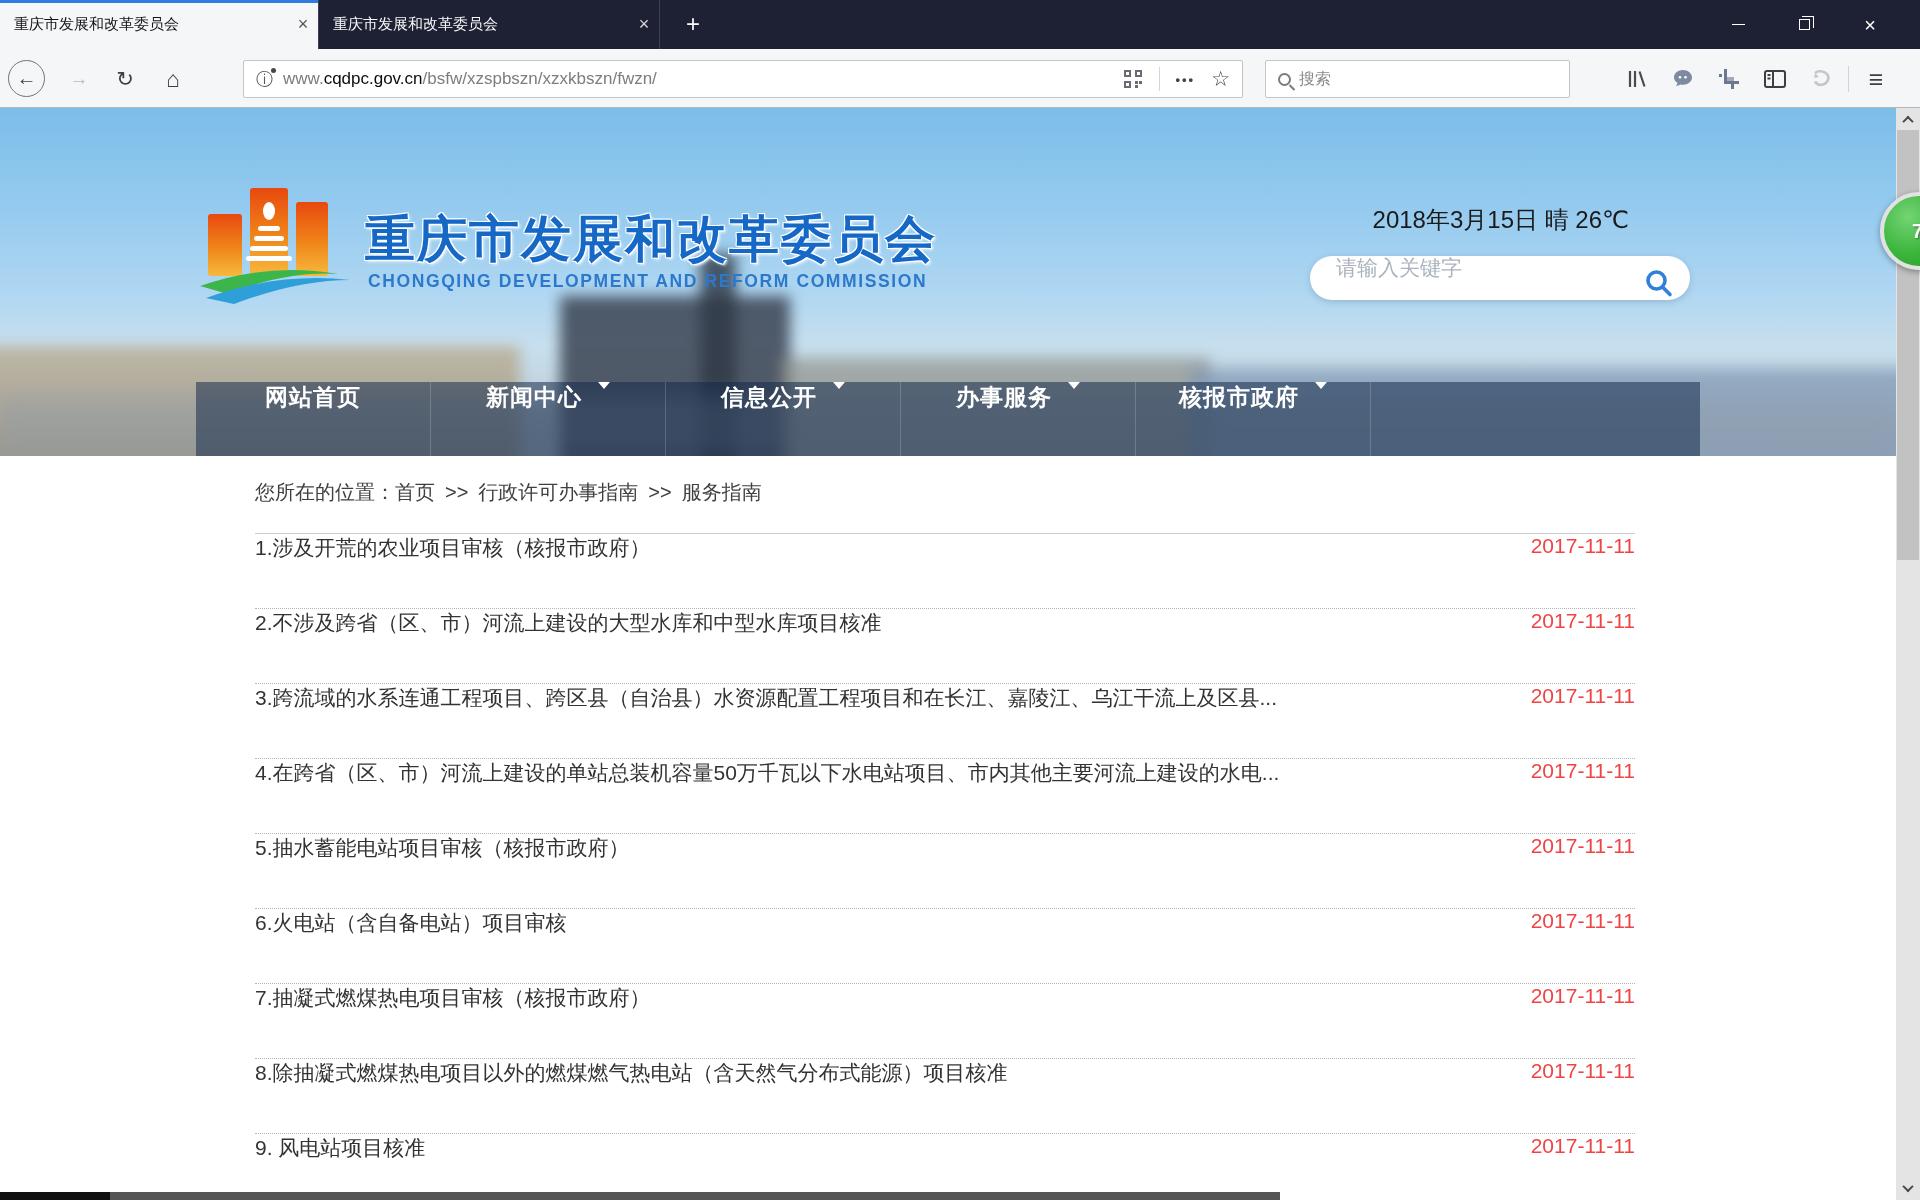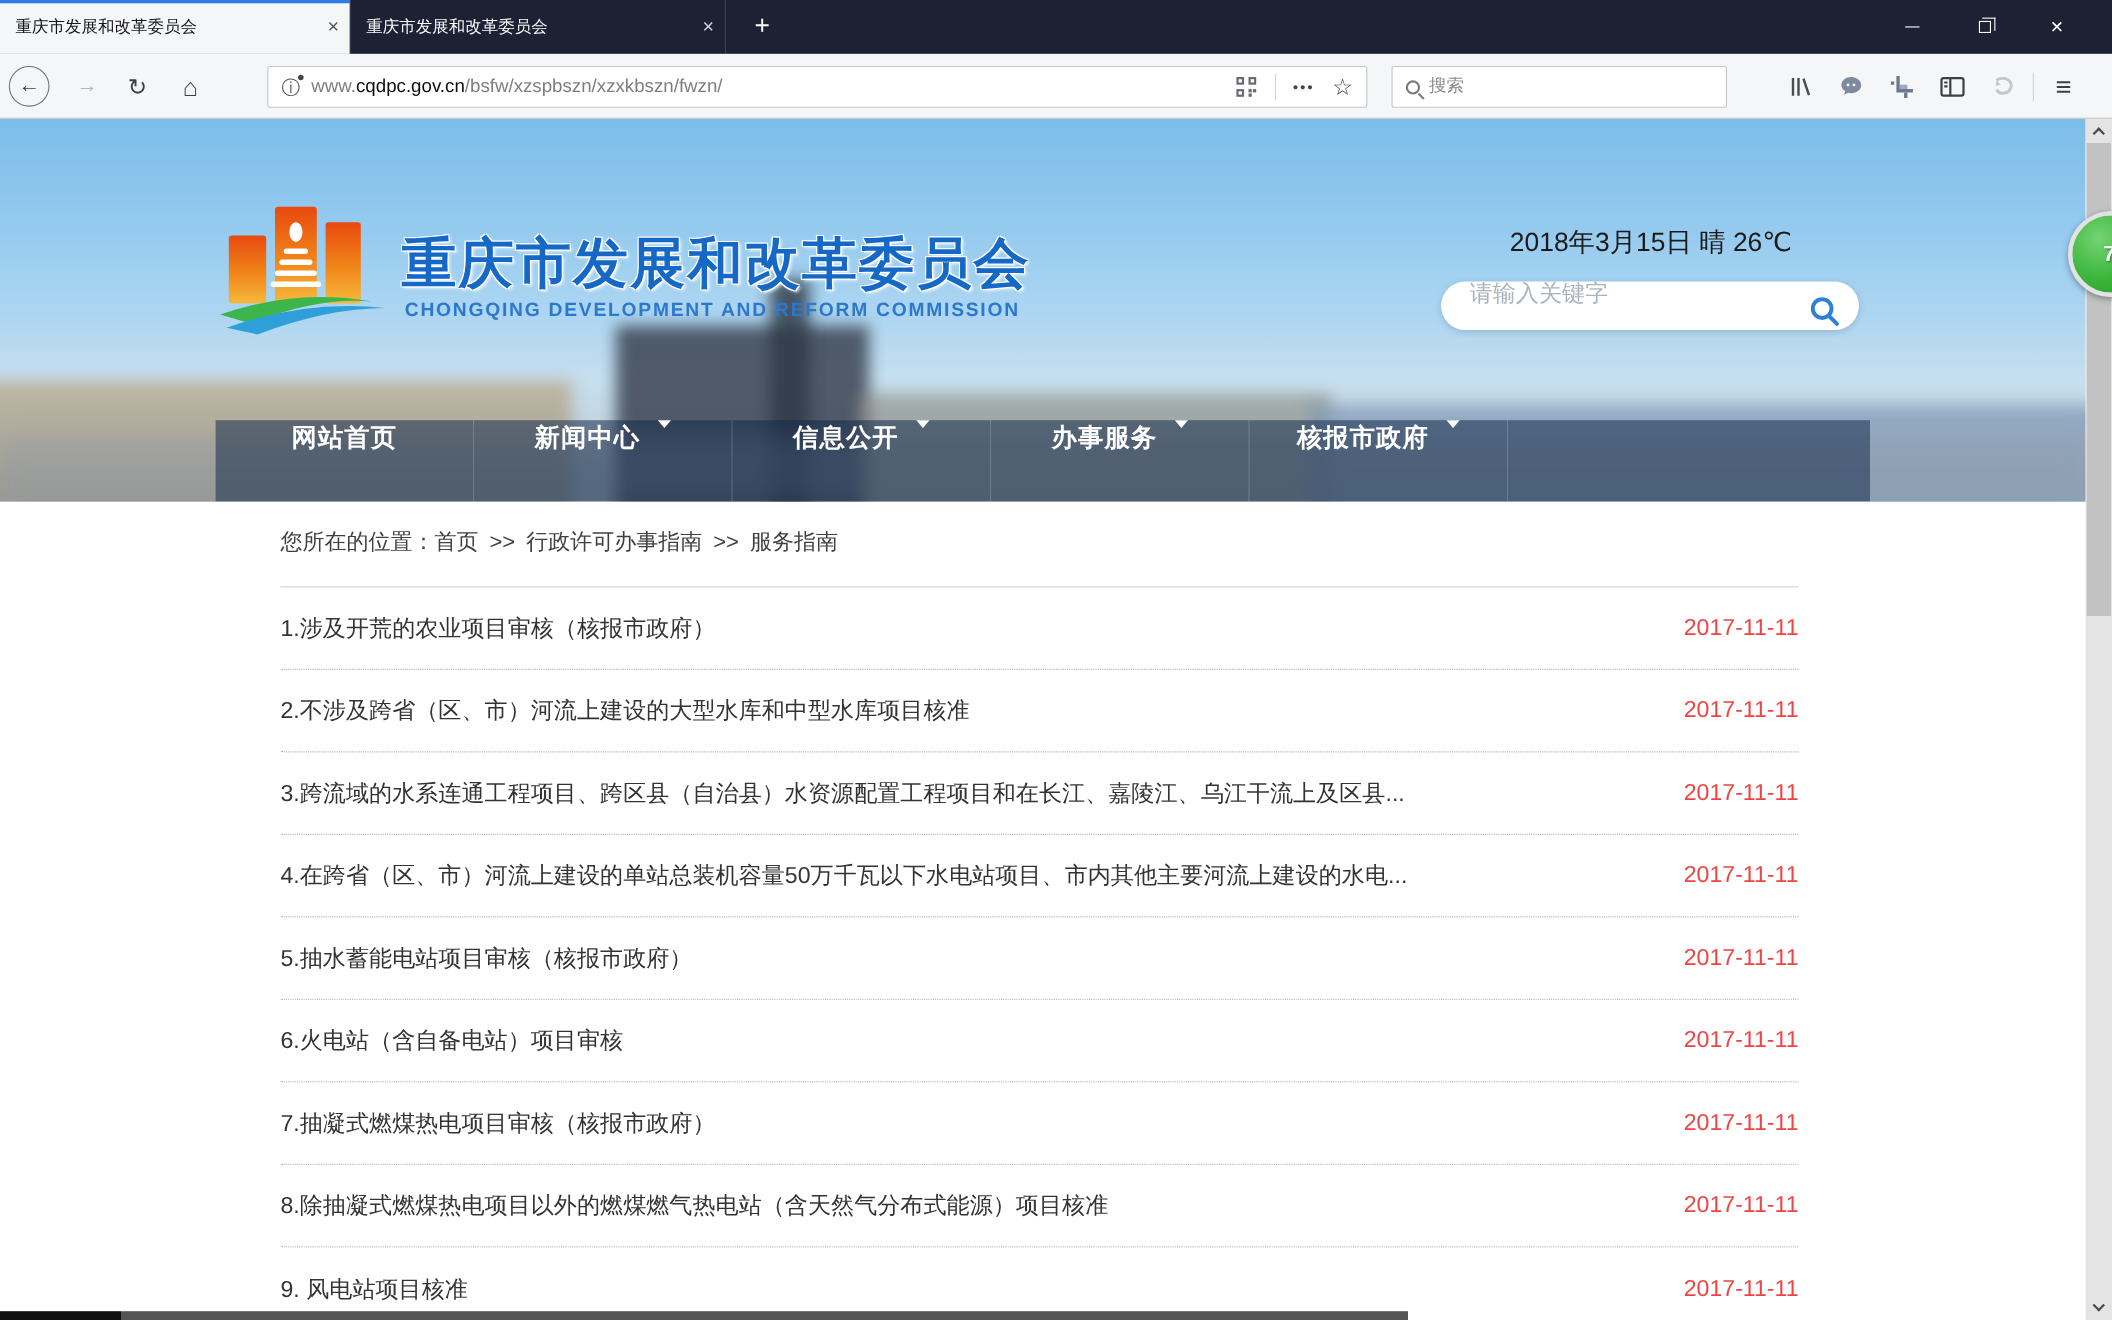--- a/index.html
+++ b/index.html
@@ -91,21 +91,21 @@
   .nav-item { width:235px; height:74px; display:flex; justify-content:center; gap:16px;
               border-right:1px solid rgba(255,255,255,.18); }
   .nav-item span.lbl { color:#fff; font-size:23px; font-weight:bold; letter-spacing:1px; }
   .caret { width:0; height:0; border-left:6px solid transparent; border-right:6px solid transparent; border-top:7px solid #fff; }
 
   
   .breadcrumb { position:absolute; left:255px; top:371px; font-size:20px; color:#404040; }
   .breadcrumb .bc-link { color:#404040;text-align:center; }
   .bc-sep { margin:0 10px; color:#404040; }
   .list-wrap { position:absolute; left:255px; top:425px; width:1380px; border-top:1px solid #cfcfcf; }
-  .row { height:75px; display:flex; align-items:center; justify-content:space-between; border-bottom:1px dotted #b5b5b5; }
+  .row { height:75px; display:flex; justify-content:space-between; border-bottom:1px dotted #b5b5b5; }
   .row:last-child { border-bottom:none; }
   .row-title { font-size:21px; color:#333; white-space:nowrap; }
   .row-date { font-size:21px; color:#ef4444; font-weight:500; }
 
   
   .strip-dark { position:absolute; bottom:0; left:0; width:110px; height:8px; background:#101010; }
   .strip-gray { position:absolute; bottom:0; left:110px; width:1170px; height:8px; background:#555; }
 
   
   .scrollbar { position:absolute; top:0; right:0; width:24px; height:1092px; background:#e4e4e4; }

